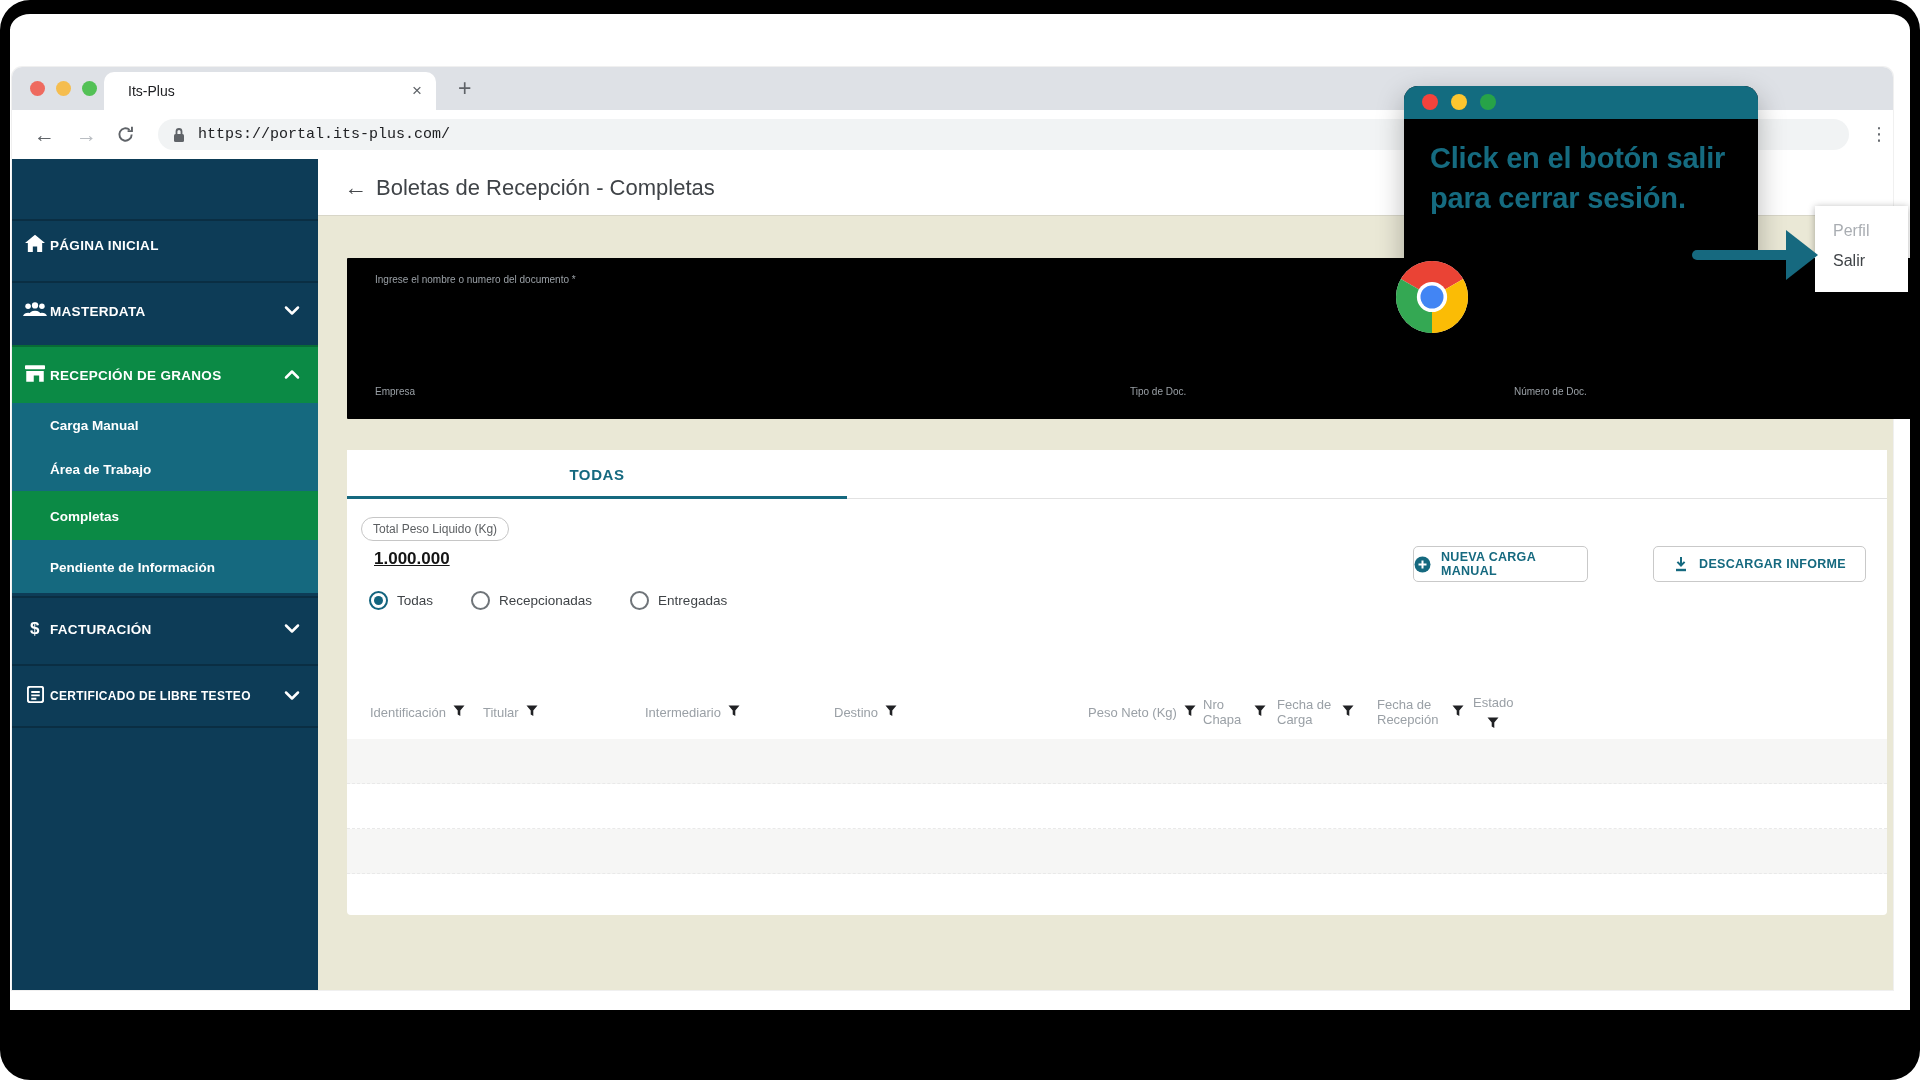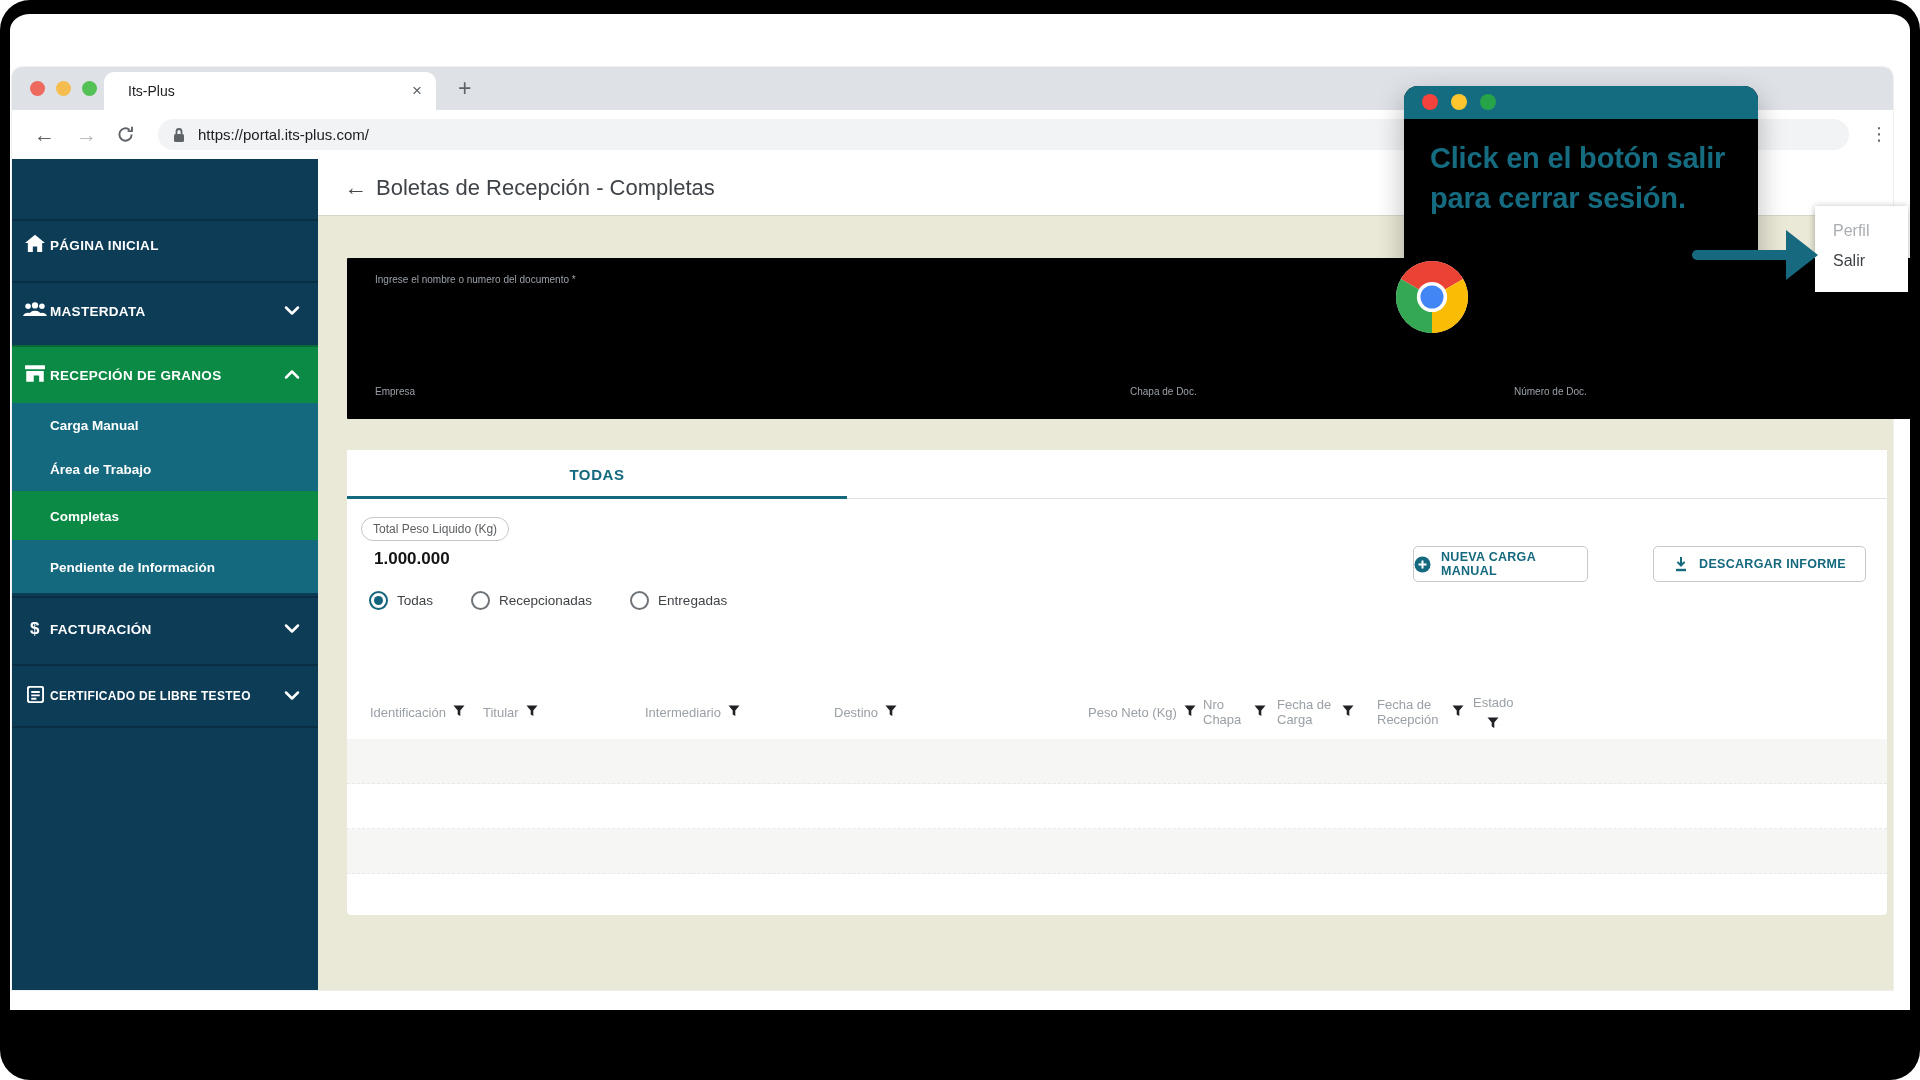--- a/index.html
+++ b/index.html
@@ -17,21 +17,21 @@
   .tab { position:absolute; left:92px; top:5px; width:332px; height:38px; background:#fff; border-radius:10px 10px 0 0; }
   .tab-title { position:absolute; left:24px; top:0; line-height:38px; font-size:14px; color:#202124; }
   .tab-close { position:absolute; right:14px; top:0; line-height:38px; font-size:17px; color:#5f6368; }
   .newtab { position:absolute; left:446px; top:0; line-height:43px; font-size:23px; color:#5f6368; }
 
   .toolbar { position:absolute; left:0; top:43px; width:1881px; height:49px; background:#fff; }
   .navico { position:absolute; top:0; line-height:49px; font-size:21px; color:#5f6368; }
   .navico.back{ left:22px; } .navico.fwd{ left:64px; color:#b9bdc2; } .reload { position:absolute; left:104px; top:15px; }
   .urlpill { position:absolute; left:146px; top:9px; width:1691px; height:31px; background:#f1f3f4; border-radius:16px; }
   .urlpill .lock { position:absolute; left:15px; top:8px; }
-  .urltext { position:absolute; left:40px; top:0; line-height:31px; font-size:15px; color:#202124; }
+  .urltext { position:absolute; left:40px; top:0; line-height:31px; font-size:15px; color:#202124;font-family:Liberation Mono, monospace; }
   .kebab { position:absolute; left:1858px; top:0; line-height:49px; font-size:18px; color:#5f6368; }
 
   
   .appheader { position:absolute; left:0; top:92px; width:1881px; height:52px; background:#0d3c57; }
   .hamb { position:absolute; left:18px; top:18px; width:24px; }
   .hamb div { height:3px; background:#fff; border-radius:2px; margin-bottom:4px; }
   .logoblock { position:absolute; left:50px; top:0; width:258px; height:52px; background:rgba(255,255,255,.07); }
   .logosq { position:absolute; left:14px; top:9px; width:34px; height:34px; background:#fff; border-radius:3px; }
   .logosq .dots { position:absolute; left:4px; top:5px; width:4px; }
   .logosq .dots i { display:block; width:3px; height:3px; border-radius:50%; background:#0d3c57; margin-bottom:3px; }
@@ -60,21 +60,21 @@
 
   .card1 { position:absolute; left:29px; top:99px; width:1792px; height:161px; background:#000000; border-radius:1px; }
   .minilabel { position:absolute; font-size:10px; color:#9aa0a6; }
 
   .tabrow { position:absolute; left:29px; top:291px; width:1540px; height:49px; background:#fff; border-bottom:1px solid #e2e2e2; }
   .tab-active-label { position:absolute; left:0; top:0; width:500px; text-align:center; line-height:49px; font-size:15px; font-weight:bold; letter-spacing:.6px; color:#15697f; }
   .tab-underline { position:absolute; left:0; bottom:-2px; width:500px; height:4px; background:#15697f; }
 
   .card2 { position:absolute; left:29px; top:340px; width:1540px; height:416px; background:#fff; border-radius:0 0 4px 4px; }
   .chip { position:absolute; left:14px; top:18px; padding:4px 11px; border:1px solid #c6c6c6; border-radius:12px; font-size:12px; color:#5c5f62; }
-  .total { position:absolute; left:27px; top:50px; font-size:17px; font-weight:bold; color:#141414; }
+  .total { position:absolute; left:27px; top:50px; font-size:17px; font-weight:bold; color:#141414;text-decoration:underline; }
   .radios { position:absolute; left:22px; top:92px; display:flex; align-items:center; }
   .radio { display:flex; align-items:center; margin-right:38px; font-size:13.5px; color:#3f4347; }
   .rcirc { width:19px; height:19px; border:2px solid #6f7479; border-radius:50%; margin-right:9px; position:relative; }
   .radio.sel .rcirc { border-color:#13647e; }
   .radio.sel .rcirc::after { content:""; position:absolute; left:3px; top:3px; width:9px; height:9px; border-radius:50%; background:#13647e; }
   .obtn { position:absolute; top:47px; height:36px; background:#fff; border:1px solid #c9c9c9; border-radius:5px; display:flex; align-items:center; justify-content:center; gap:10px; font-size:12.5px; font-weight:bold; letter-spacing:.3px; color:#15697f; }
   .thead { position:absolute; left:0; top:196px; width:1540px; height:34px; }
   .th { position:absolute; display:flex; align-items:center; gap:7px; font-size:13px; color:#9aa0a6; top:0; height:34px; }
   .th .wrap { line-height:15px; }
   .rows { position:absolute; left:0; top:240px; width:1540px; }
@@ -257,21 +257,21 @@
     <div class="content">
 
       <div class="titlebar">
         <span class="backarrow">←</span>
         <span class="pagetitle">Boletas de Recepción - Completas</span>
       </div>
 
       <div class="card1">
         <span class="minilabel" style="left:28px;top:16px;">Ingrese el nombre o numero del documento *</span>
         <span class="minilabel" style="left:28px;top:128px;">Empresa</span>
-        <span class="minilabel" style="left:783px;top:128px;">Chapa de Doc.</span>
+        <span class="minilabel" style="left:783px;top:128px;">Tipo de Doc.</span>
         <span class="minilabel" style="left:1167px;top:128px;">Número de Doc.</span>
       </div>
 
       <div class="tabrow">
         <span class="tab-active-label">TODAS</span>
         <span class="tab-underline"></span>
       </div>
 
       <div class="card2">
         <span class="chip">Total Peso Liquido (Kg)</span>

